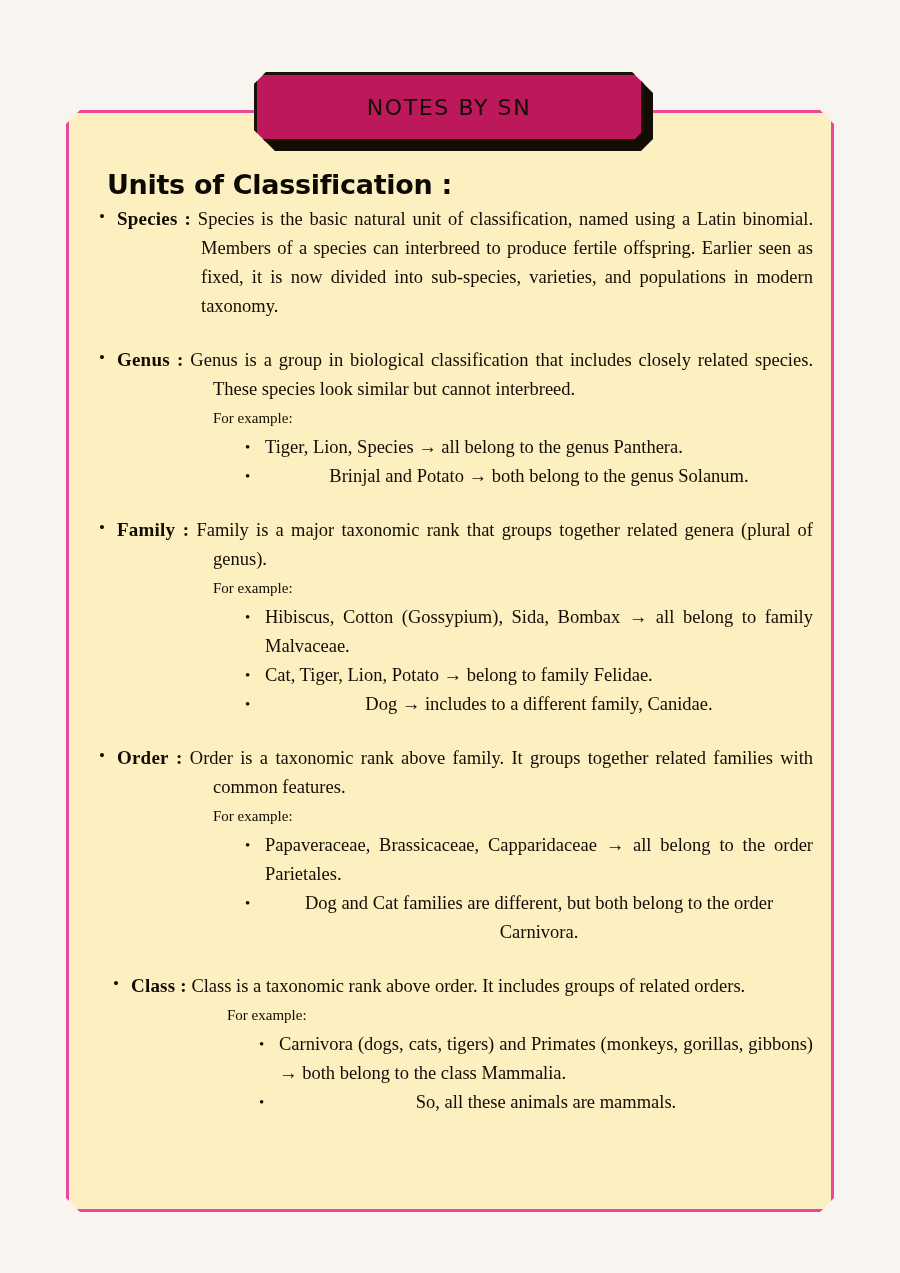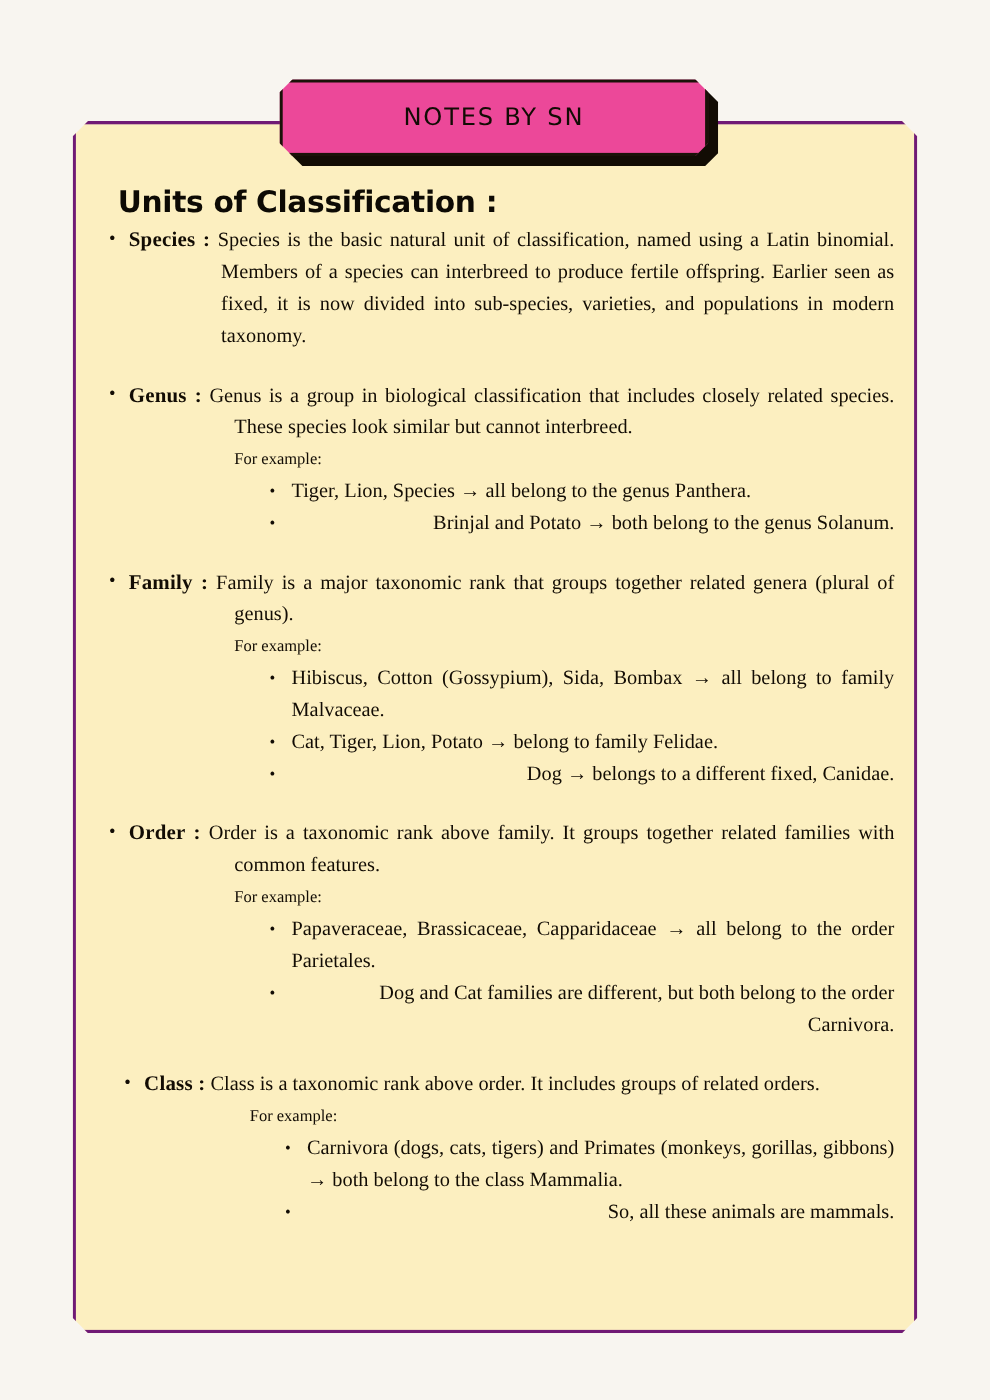--- a/index.html
+++ b/index.html
@@ -16,21 +16,21 @@
   }
 
   
   .note-card {
     position: absolute;
     left: 66px;
     top: 110px;
     width: 768px;
     height: 1102px;
     background: #fcefc0;
-    border: 3px solid #701a75;
+    border: 3px solid #ec4899;
     box-sizing: border-box;
     
     clip-path: polygon(
       14px 0,
       calc(100% - 14px) 0,
       100% 14px,
       100% calc(100% - 14px),
       calc(100% - 14px) 100%,
       14px 100%,
       0 calc(100% - 14px),
@@ -64,21 +64,21 @@
       100% calc(100% - 12px), calc(100% - 12px) 100%,
       12px 100%, 0 calc(100% - 12px), 0 12px
     );
   }
   .badge {
     position: absolute;
     left: 0;
     top: 0;
     width: 390px;
     height: 70px;
-    background: #ec4899;
+    background: #be185d;
     border: 3px solid #1a1208;
     box-sizing: border-box;
     display: flex;
     align-items: center;
     justify-content: center;
     clip-path: polygon(
       12px 0, calc(100% - 12px) 0, 100% 12px,
       100% calc(100% - 12px), calc(100% - 12px) 100%,
       12px 100%, 0 calc(100% - 12px), 0 12px
     );
@@ -177,21 +177,21 @@
     text-justify: inter-word;
   }
   .sub-item::before {
     content: "•";
     position: absolute;
     left: 0;
     top: 0;
     font-size: 15px;
   }
   .sub-item:last-child {
-    text-align: right;
+    text-align: center;
     font-family: Liberation Serif, serif;
   }
 </style>
 </head>
 <body>
 
 <div class="badge-wrap">
   <div class="badge-shadow"></div>
   <div class="badge">
     <span class="badge-text">NOTES BY SN</span>
@@ -224,21 +224,21 @@
       </div>
 
       <div class="item">
         <span class="item-bullet">•</span>
         <div class="item-body">
           <p class="para hang"><span class="label">Family :</span> <span>Family is a major taxonomic rank that groups together related genera (plural of genus).</span></p>
           <p class="for-example">For example:</p>
           <ul class="sub-list">
             <li class="sub-item">Hibiscus, Cotton (Gossypium), Sida, Bombax → all belong to family Malvaceae.</li>
             <li class="sub-item">Cat, Tiger, Lion, Potato → belong to family Felidae.</li>
-            <li class="sub-item">Dog → belongs to a different fixed, Canidae.</li>
+            <li class="sub-item">Dog → includes to a different family, Canidae.</li>
           </ul>
         </div>
       </div>
 
       <div class="item">
         <span class="item-bullet">•</span>
         <div class="item-body">
           <p class="para hang"><span class="label">Order :</span> <span>Order is a taxonomic rank above family. It groups together related families with common features.</span></p>
           <p class="for-example">For example:</p>
           <ul class="sub-list">

